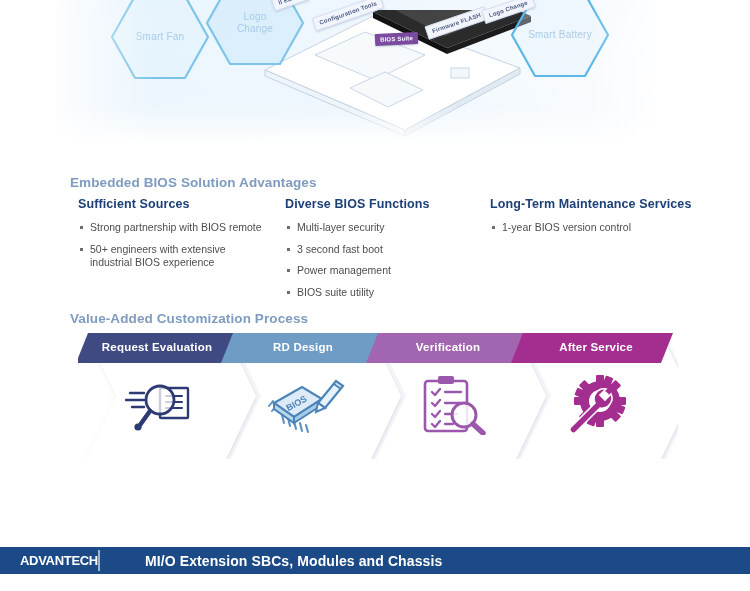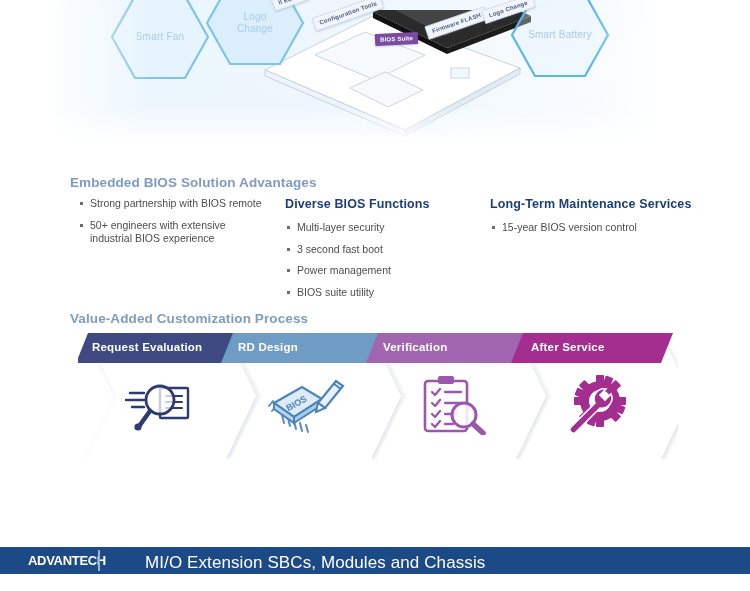--- a/index.html
+++ b/index.html
@@ -79,42 +79,42 @@
     background:#6d6d6d;
   }
 
   
   .process{position:absolute;left:78px;top:333px;width:600px;height:126px;}
   .chev-layer,.band-layer{position:absolute;left:0;top:0;width:600px;height:126px;}
   .band-layer{z-index:3;}
   .chev-layer{z-index:1;}
   .proc-label{
     position:absolute;z-index:4;color:#fff;font-size:11.5px;font-weight:bold;
-    top:8px;letter-spacing:.2px;
+    top:8px;text-align:center;letter-spacing:.2px;
   }
   #lbl-0{left:14px;width:130px;}
   #lbl-1{left:160px;width:130px;}
   #lbl-2{left:305px;width:130px;}
   #lbl-3{left:453px;width:130px;}
 
   .proc-icon{position:absolute;z-index:4;width:80px;height:62px;top:40px;}
   #ic-0{left:46px;} #ic-1{left:190px;} #ic-2{left:335px;} #ic-3{left:478px;}
   .proc-icon svg{width:100%;height:100%;display:block;}
 
   
   .footer{position:absolute;left:0;top:547px;width:750px;height:27px;background:#1b4a87;}
   .footer-logo{
-    position:absolute;left:28px;top:553px;height:15px;
+    position:absolute;left:20px;top:553px;height:15px;
     display:flex;align-items:center;
     font-size:13px;font-weight:bold;color:#ffffff;letter-spacing:-.3px;
   }
   .footer-rule{position:absolute;left:98px;top:550px;width:2px;height:21px;background:#9fb6d2;}
   .footer-title{
     position:absolute;left:117px;top:553px;
-    font-size:17px;font-weight:normal;color:#ffffff;letter-spacing:.1px;padding-left:28px;
+    font-size:14px;font-weight:bold;color:#ffffff;letter-spacing:.1px;padding-left:28px;
   }
 </style>
 </head>
 <body>
 
 <div class="hero">
   <div class="hero-bg"></div>
 
   <div class="board">
     <svg viewBox="0 0 300 140" xmlns="http://www.w3.org/2000/svg">
@@ -162,40 +162,41 @@
   <div class="tag light" id="tag-logo">Logo Change</div>
 
   <div class="hero-fade-l"></div>
   <div class="hero-fade-r"></div>
   <div class="hero-fade-b"></div>
 </div>
 
 <div class="sec-title" id="t-adv">Embedded BIOS Solution Advantages</div>
 
 <div class="col" id="col-1">
+  <h3>Sufficient Sources</h3>
   <ul>
     <li>Strong partnership with BIOS remote</li>
     <li>50+ engineers with extensive industrial BIOS experience</li>
   </ul>
 </div>
 
 <div class="col" id="col-2">
   <h3>Diverse BIOS Functions</h3>
   <ul>
     <li>Multi-layer security</li>
     <li>3 second fast boot</li>
     <li>Power management</li>
     <li>BIOS suite utility</li>
   </ul>
 </div>
 
 <div class="col" id="col-3">
   <h3>Long-Term Maintenance Services</h3>
   <ul>
-    <li>15-year BIOS version control</li>
+    <li>1-year BIOS version control</li>
   </ul>
 </div>
 
 <div class="sec-title" id="t-proc">Value-Added Customization Process</div>
 
 <div class="process">
 
   <svg class="chev-layer" viewBox="0 0 600 126" xmlns="http://www.w3.org/2000/svg">
     <defs>
       <filter id="sh" x="-30%" y="-30%" width="160%" height="160%">

